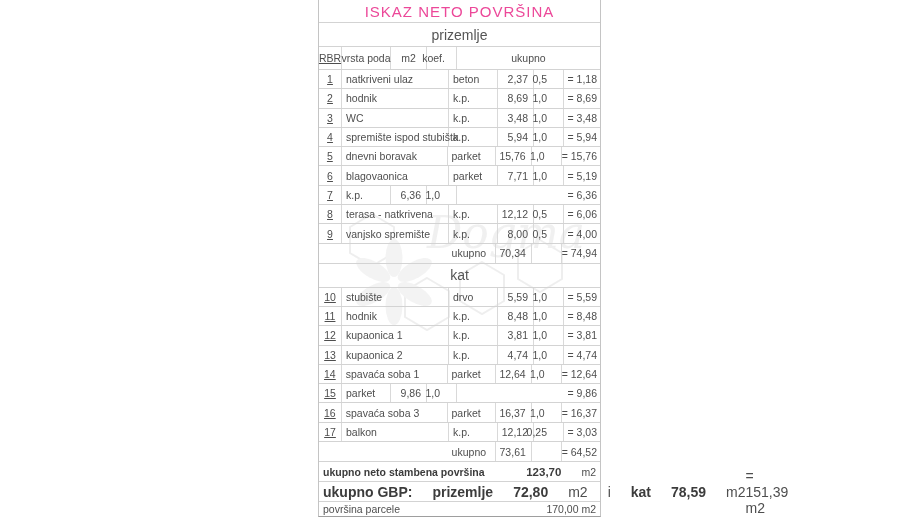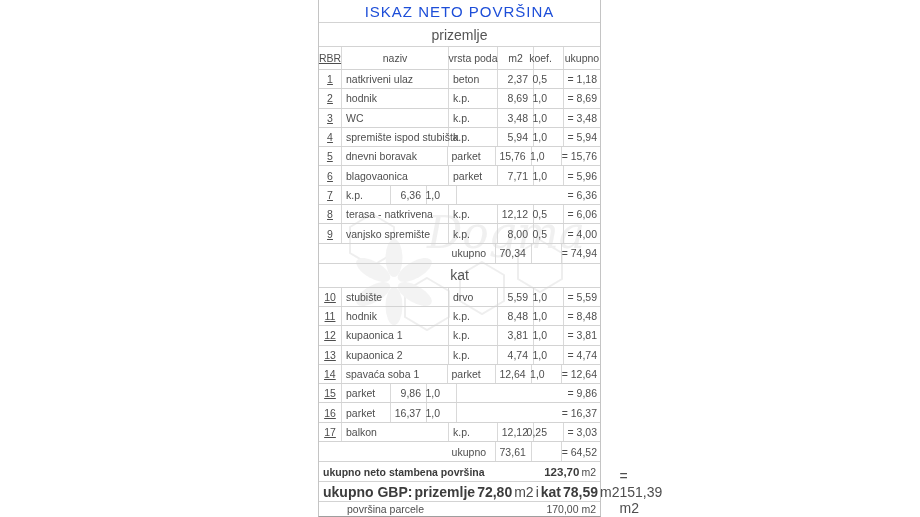--- a/index.html
+++ b/index.html
@@ -11,21 +11,21 @@
     position:absolute; left:318px; top:0; width:283px; height:517px;
     box-sizing:border-box;
     border-left:1px solid #c4c4c4; border-right:1px solid #c4c4c4;
     border-bottom:1px solid #9e9e9e;
     display:flex; flex-direction:column;
   }
   .row {
     box-sizing:border-box; display:flex; align-items:center;
     border-bottom:1px solid #d3d3d3; flex:0 0 auto; position:relative; z-index:2;
   }
-  .title-row { height:23px; justify-content:center; font-size:15px; letter-spacing:1px; color:#1d4ed8; }
+  .title-row { height:23px; justify-content:center; font-size:15px; letter-spacing:1px; color:#ec4899; }
   .section-row { height:24px; justify-content:center; font-size:14px; color:#555555; }
   .header-row { height:23px; font-size:10.5px; color:#5a5a5a; }
   .header-row .c { justify-content:center; padding:0; }
   .data-row { height:19.3px; }
   .c {
     box-sizing:border-box; height:100%; display:flex; align-items:center;
     font-size:10.5px; color:#4e4e4e; white-space:nowrap;
   }
   .vline { border-right:1px solid #d9d9d9; }
   .col-rbr   { width:23px; justify-content:center;text-decoration:underline; }
@@ -35,24 +35,24 @@
   .col-koef  { width:30px; justify-content:flex-end; padding-right:16px; }
   .col-ukupno{ flex:1; justify-content:flex-end; padding-right:3px; }
   .subtotal-row { height:20px; }
   .subtotal-row .blank { width:130px; height:100%; }
   .summary-row {
     font-size:10.5px; color:#4e4e4e; padding:0 4px;
     justify-content:space-between;
   }
   .neto-row { height:20px; }
   .gbp-row  { height:20px; font-size:14px; }
-  .parcela-row { flex:1 1 auto; border-bottom:none;margin-left:24px; }
+  .parcela-row { flex:1 1 auto; border-bottom:none; }
   .b { font-weight:bold; color:#3c3c3c; }
   .neto-value .b { font-size:11.5px; }
-  .seg-group { display:flex; gap:2px; white-space:nowrap; align-items:baseline; }
+  .seg-group { display:flex; gap:20px; white-space:nowrap; align-items:baseline; }
   .watermark {
     position:absolute; left:332px; top:196px; width:278px; height:140px;
     z-index:1; pointer-events:none; opacity:0.6;
   }
 </style>
 </head>
 <body>
 
 <div class="page">
 
@@ -79,21 +79,20 @@
     <div class="row title-row">
       <span>ISKAZ NETO POVRŠINA</span>
     </div>
 
     <div class="row section-row">
       <span>prizemlje</span>
     </div>
 
     <div class="row header-row">
       <div class="c col-rbr vline">RBR</div>
-      <div class="c col-naziv vline" style="justify-content:center;padding-left:0;">naziv</div>
       <div class="c col-vrsta vline" style="justify-content:center;padding-left:0;">vrsta poda</div>
       <div class="c col-m2 vline" style="justify-content:center;padding-right:0;">m2</div>
       <div class="c col-koef vline" style="justify-content:center;padding-right:16px;">koef.</div>
       <div class="c col-ukupno" style="justify-content:center;padding-right:0;">ukupno</div>
     </div>
 
   <div class="row data-row">
     <div class="c col-rbr vline">1</div>
     <div class="c col-naziv vline">natkriveni ulaz</div>
     <div class="c col-vrsta vline">beton</div>
@@ -137,21 +136,21 @@
     <div class="c col-koef vline">1,0</div>
     <div class="c col-ukupno">= 15,76</div>
   </div>
 
   <div class="row data-row">
     <div class="c col-rbr vline">6</div>
     <div class="c col-naziv vline">blagovaonica</div>
     <div class="c col-vrsta vline">parket</div>
     <div class="c col-m2 vline">7,71</div>
     <div class="c col-koef vline">1,0</div>
-    <div class="c col-ukupno">= 5,96</div>
+    <div class="c col-ukupno">= 5,19</div>
   </div>
 
   <div class="row data-row">
     <div class="c col-rbr vline">7</div>
     <div class="c col-vrsta vline">k.p.</div>
     <div class="c col-m2 vline">6,36</div>
     <div class="c col-koef vline">1,0</div>
     <div class="c col-ukupno">= 6,36</div>
   </div>
 
@@ -232,20 +231,21 @@
   <div class="row data-row">
     <div class="c col-rbr vline">15</div>
     <div class="c col-vrsta vline">parket</div>
     <div class="c col-m2 vline">9,86</div>
     <div class="c col-koef vline">1,0</div>
     <div class="c col-ukupno">= 9,86</div>
   </div>
 
   <div class="row data-row">
     <div class="c col-rbr vline">16</div>
+    <div class="c col-naziv vline">spavaća soba 3</div>
     <div class="c col-vrsta vline">parket</div>
     <div class="c col-m2 vline">16,37</div>
     <div class="c col-koef vline">1,0</div>
     <div class="c col-ukupno">= 16,37</div>
   </div>
 
   <div class="row data-row">
     <div class="c col-rbr vline">17</div>
     <div class="c col-naziv vline">balkon</div>
     <div class="c col-vrsta vline">k.p.</div>

